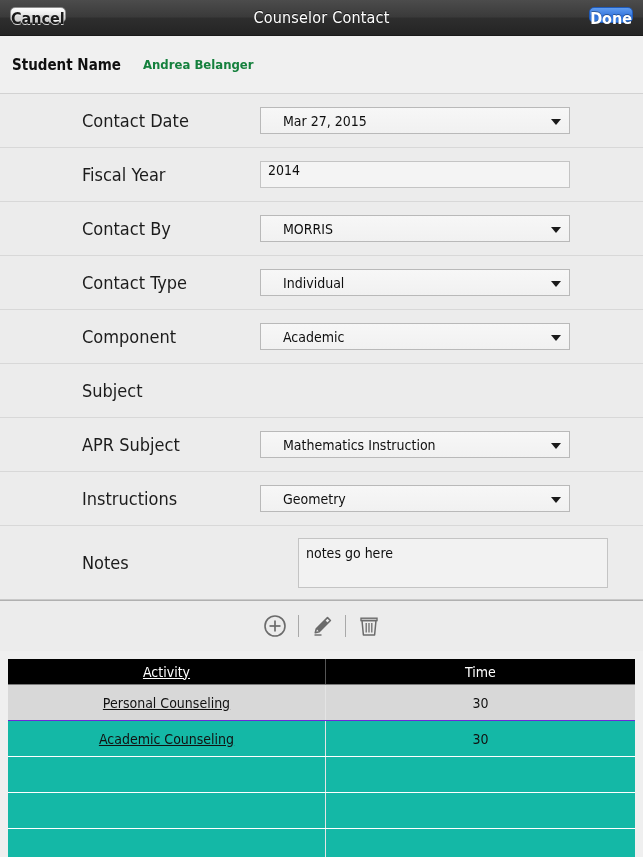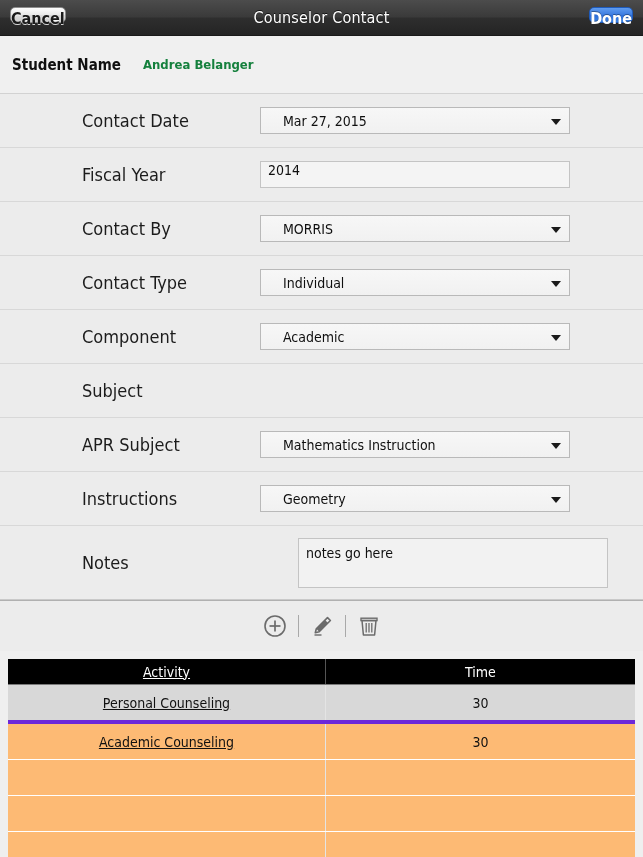--- a/index.html
+++ b/index.html
@@ -216,24 +216,24 @@
     border-bottom: 1px solid #7a7a7a;
   }
   .tbl th:last-child { border-right: none; }
   .tbl td {
     height: 33px;
     font-size: 14px;
     color: #111;
     text-align: center;
     border-right: 1px solid #e4e4e4;
     border-bottom: 1px solid #ffffff;
-    background: #fdba74;
+    background: #14b8a6;
   }
   .tbl td:last-child { border-right: none; }
-  .tbl tr.selected td { background: #d8d8d8; border-bottom: 4px solid #6d28d9; text-align: center; }
+  .tbl tr.selected td { background: #d8d8d8; border-bottom: 1px solid #6d28d9; text-align: center; }
   .tbl tr.empty td { height: 33px; }
   .tbl tr.row-data { cursor: pointer; }
   .col-activity { width: 315px; text-decoration: underline; }
 </style>
 </head>
 <body>
 
 <div class="navbar">
   <div class="nav-btn cancel">Cancel</div>
   <div class="nav-title">Counselor Contact</div>

